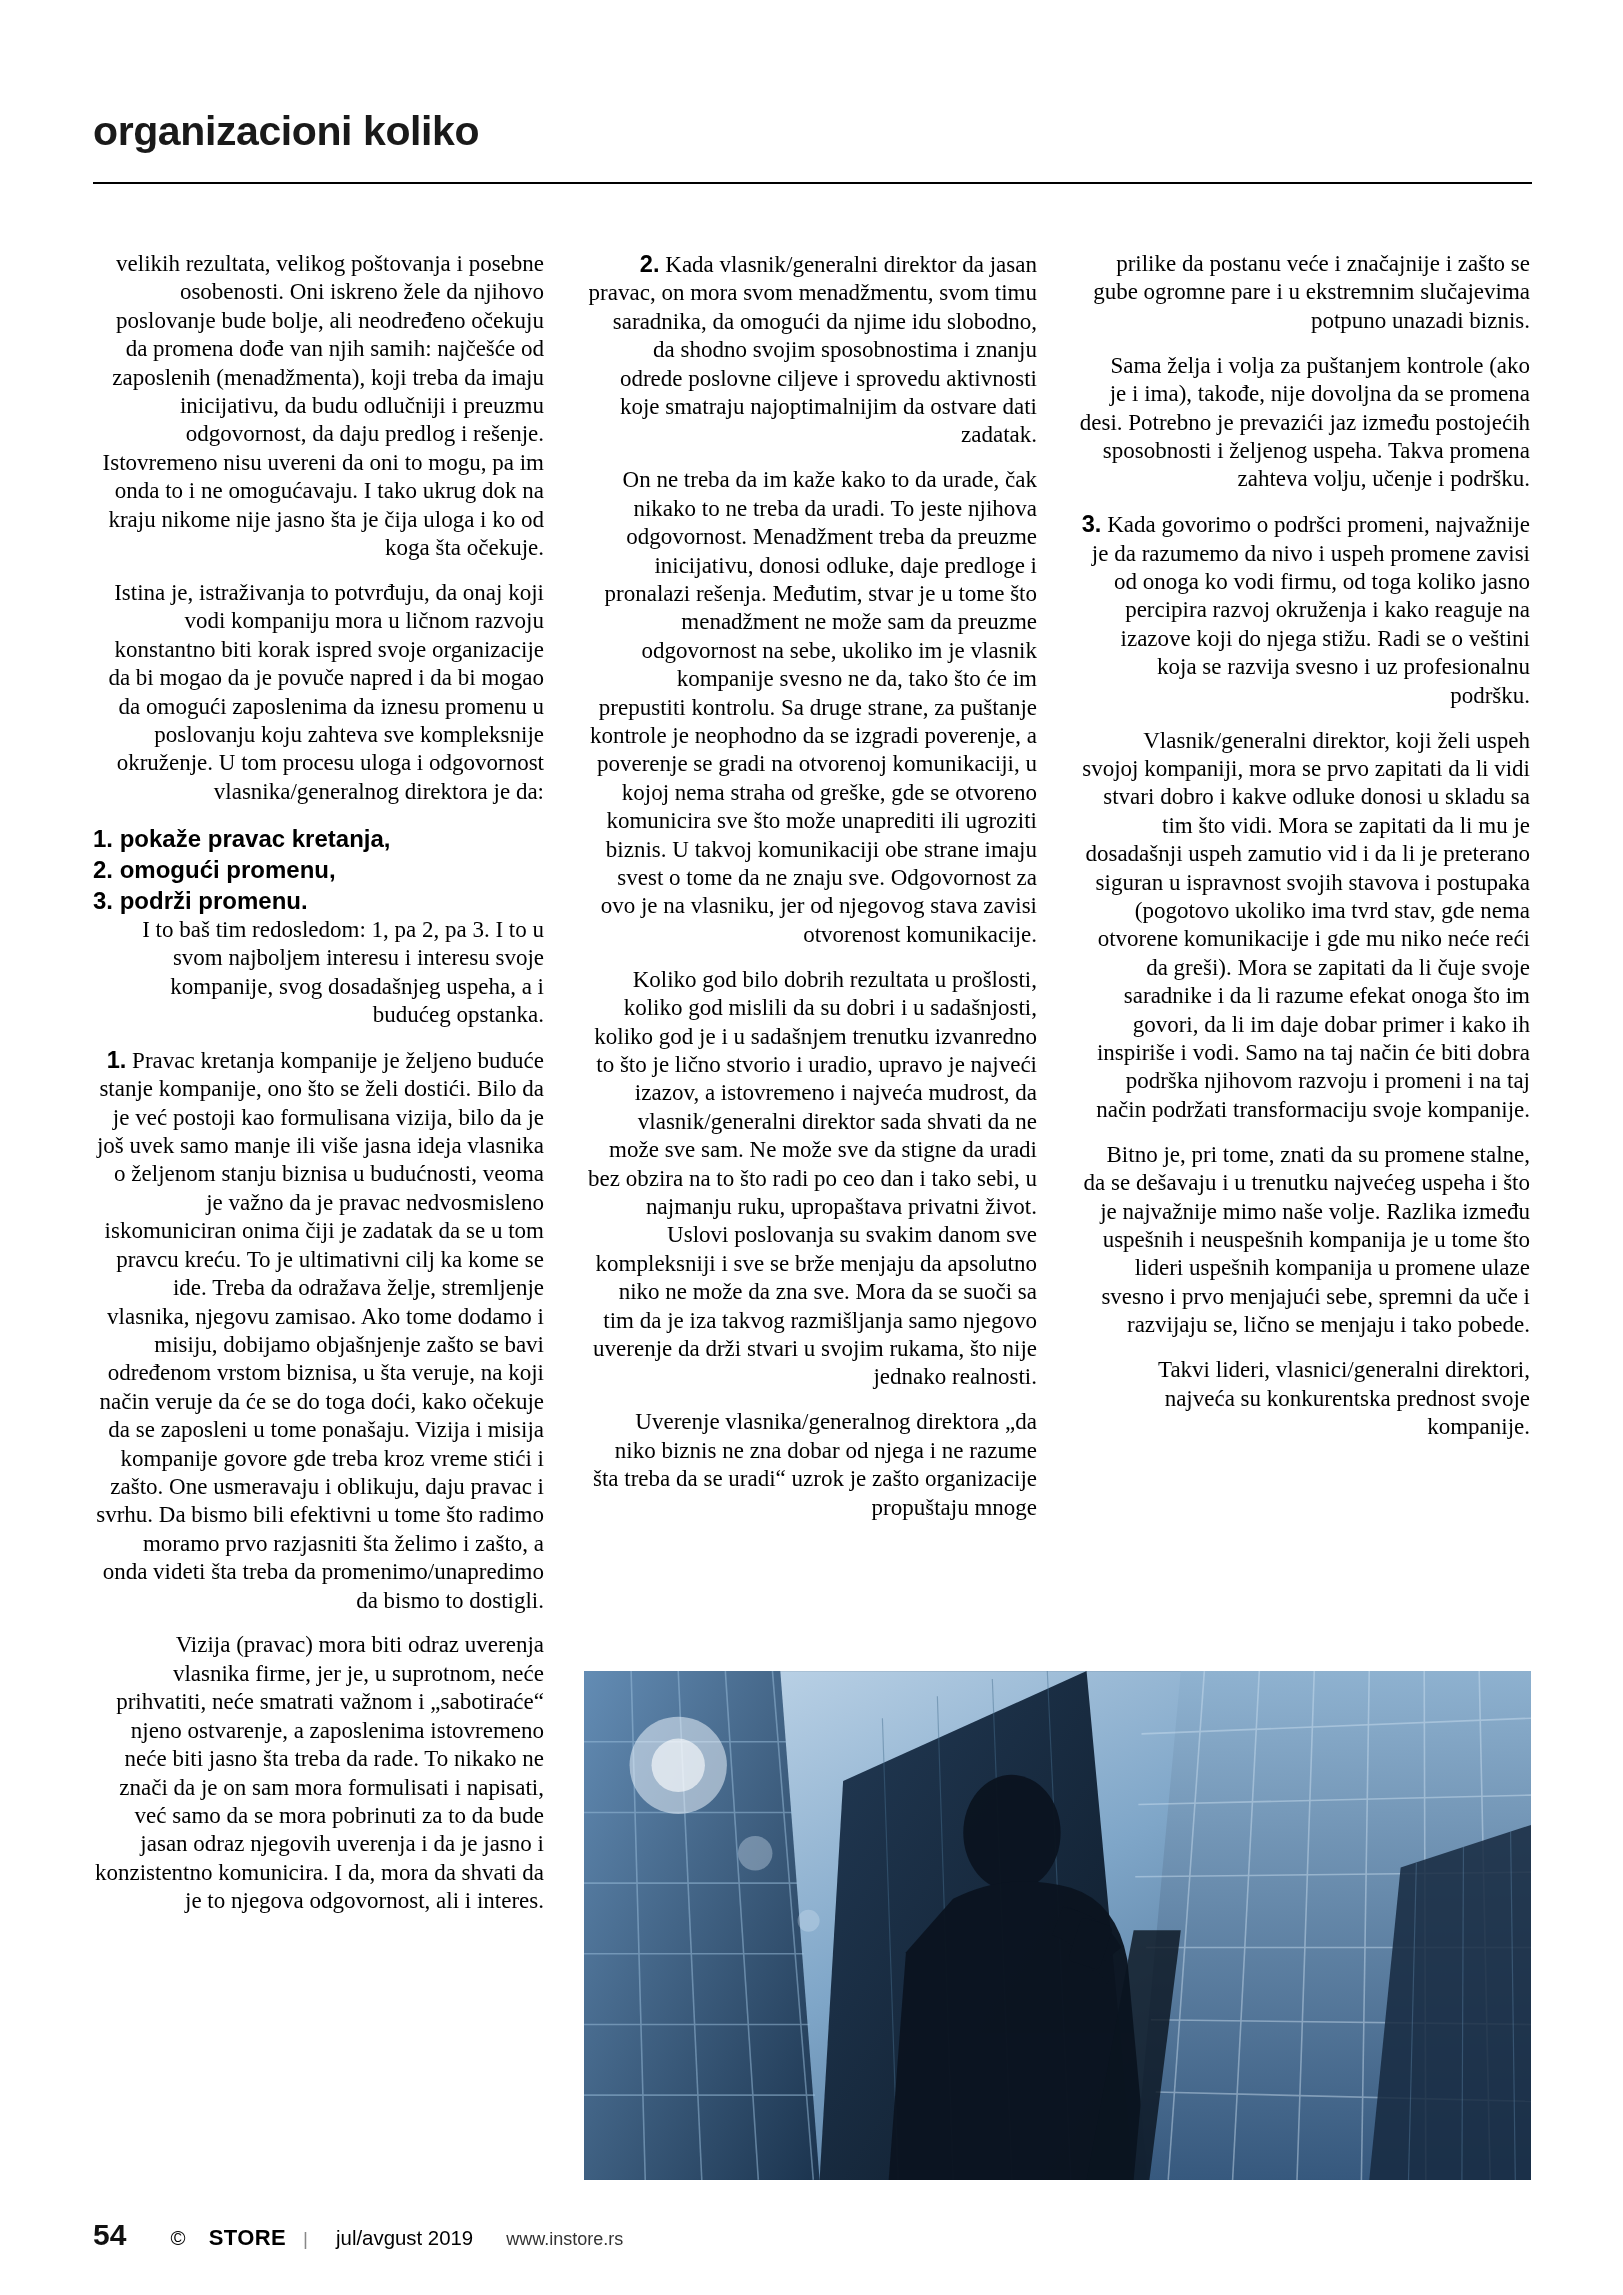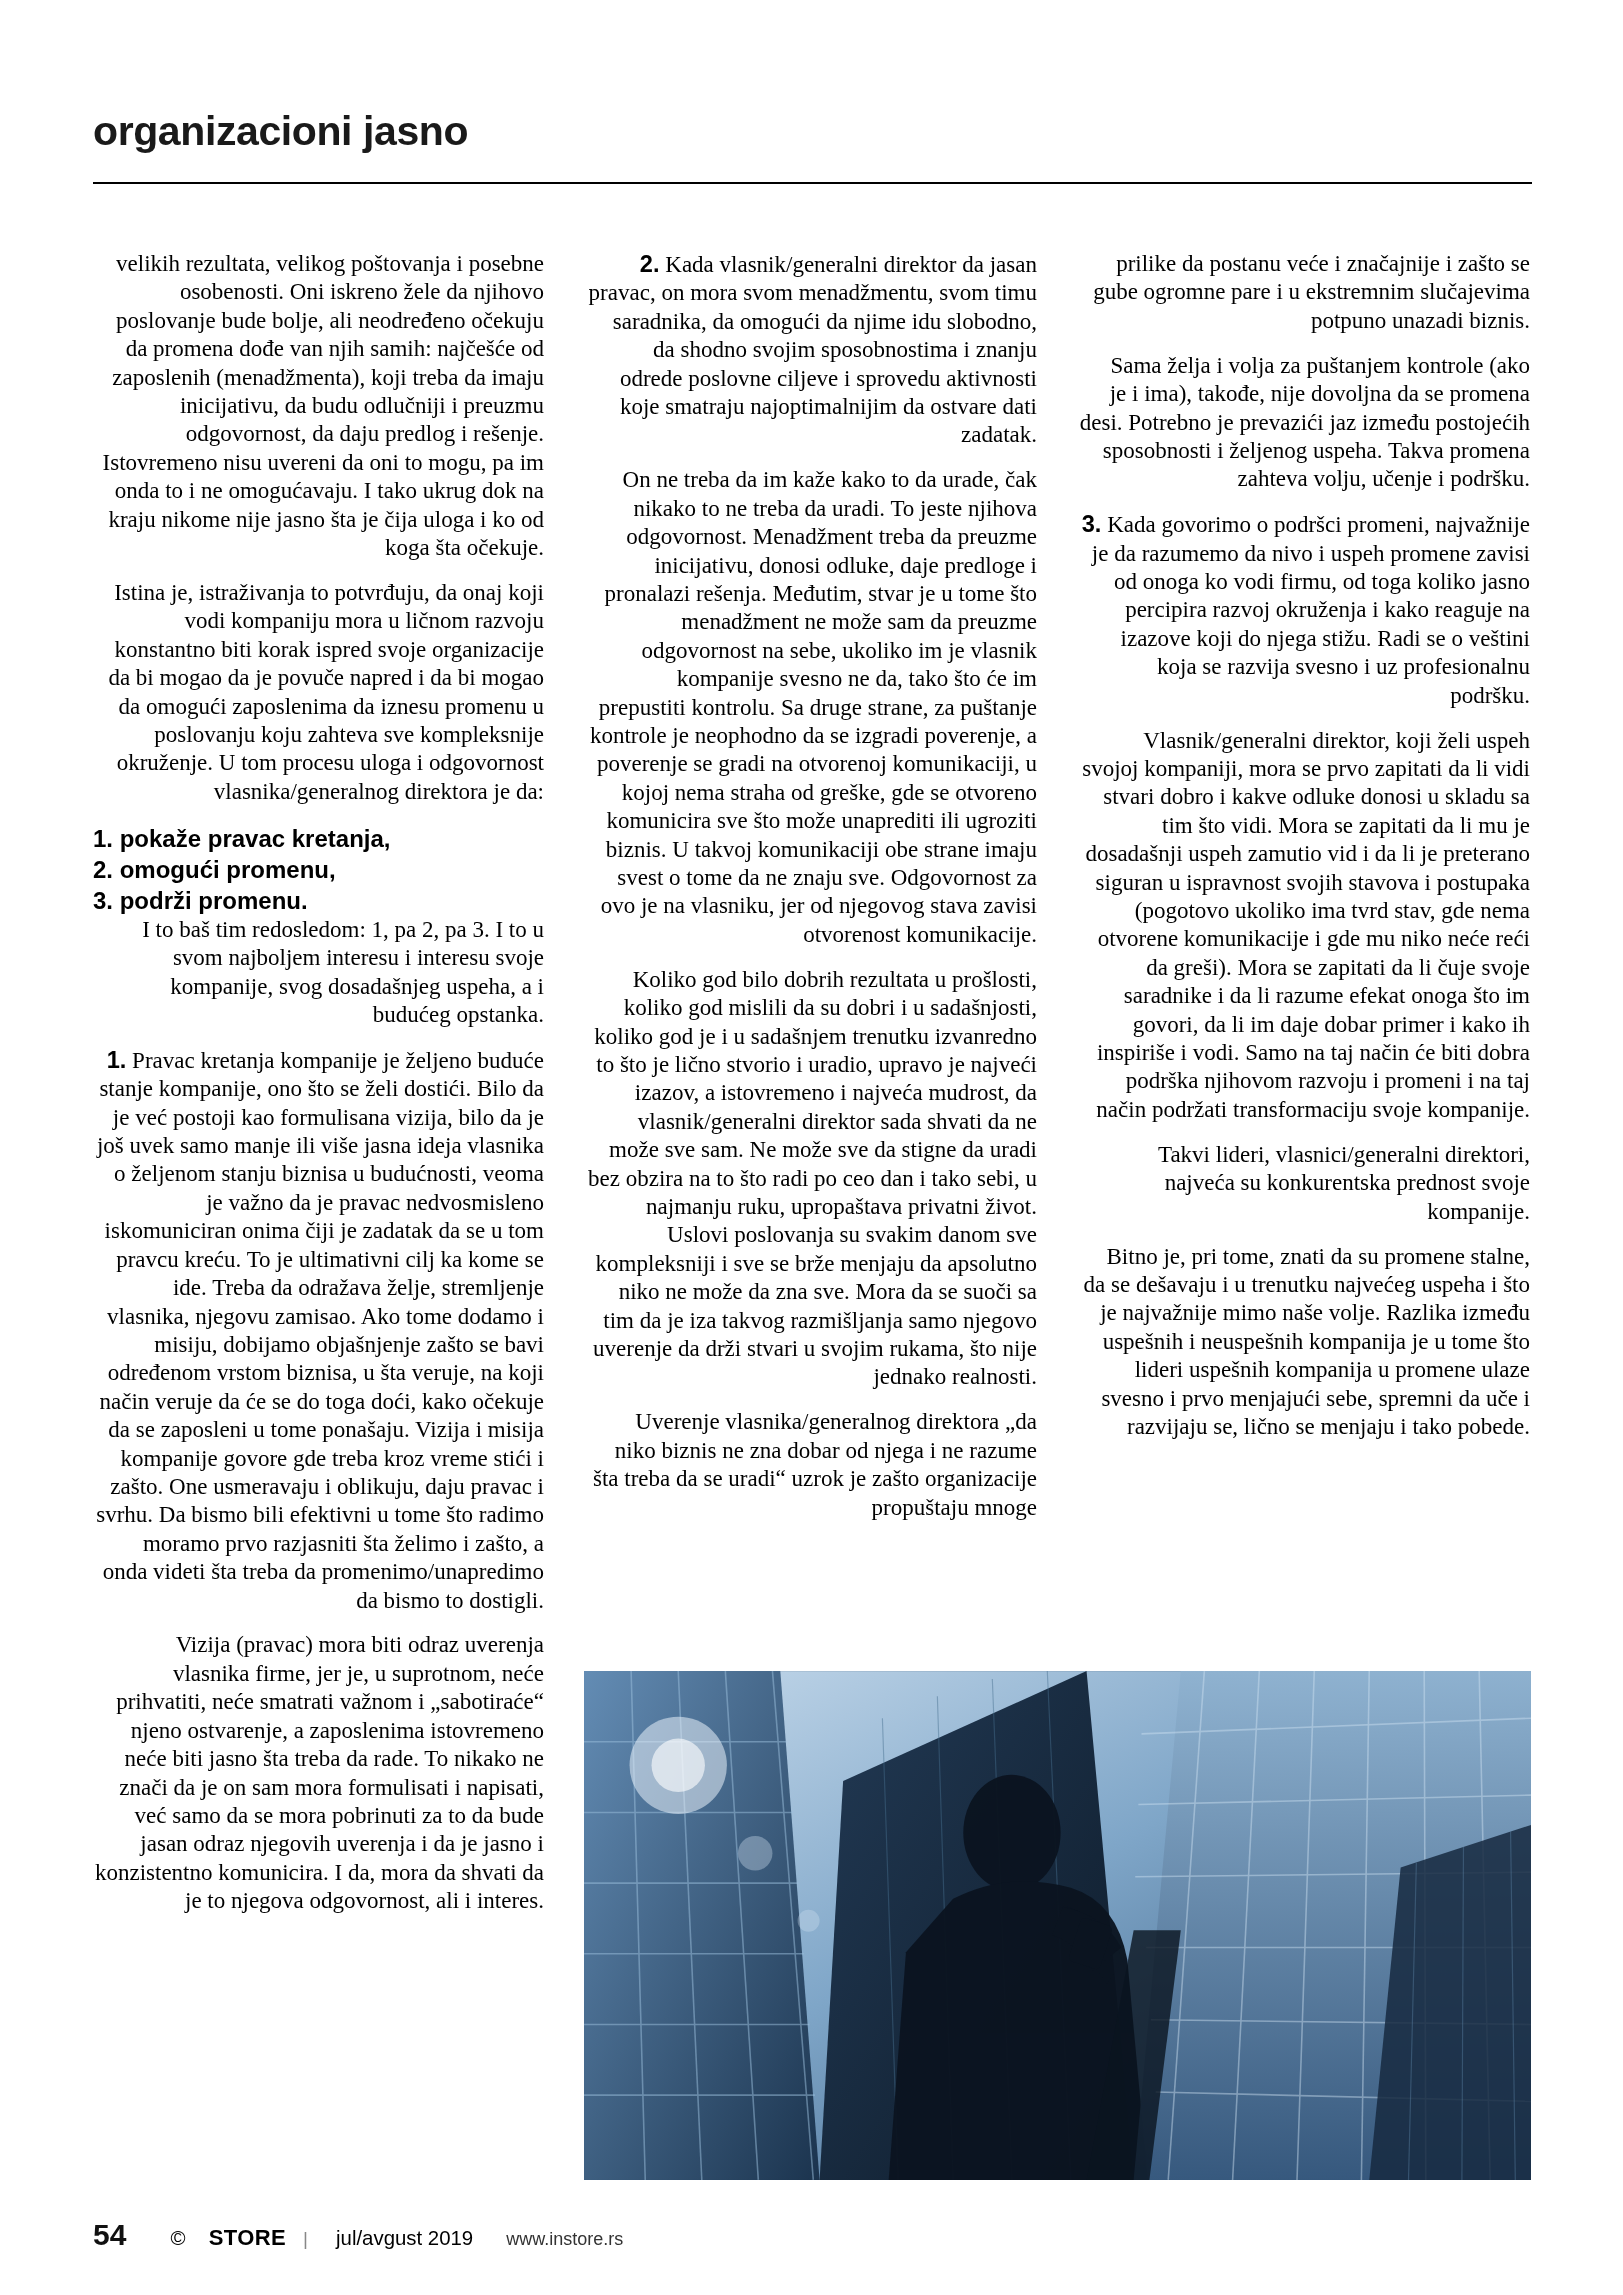--- a/index.html
+++ b/index.html
@@ -140,21 +140,21 @@
     font-size: 18px;
     color: #333;
   }
 </style>
 </head>
 <body>
 
 <div class="page">
 
   <div class="header">
-    <div class="header-title">organizacioni jasno</div>
+    <div class="header-title">organizacioni koliko</div>
   </div>
   <div class="header-rule"></div>
 
   <div class="columns">
 
     <div class="col">
       <p class="body noindent">velikih rezultata, velikog poštovanja i posebne osobenosti. Oni iskreno žele da njihovo poslovanje bude bolje, ali neodređeno očekuju da promena dođe van njih samih: najčešće od zaposlenih (menadžmenta), koji treba da imaju inicijativu, da budu odlučniji i preuzmu odgovornost, da daju predlog i rešenje. Istovremeno nisu uvereni da oni to mogu, pa im onda to i ne omogućavaju. I tako ukrug dok na kraju nikome nije jasno šta je čija uloga i ko od koga šta očekuje.</p>
       <p class="body">Istina je, istraživanja to potvrđuju, da onaj koji vodi kompaniju mora u ličnom razvoju konstantno biti korak ispred svoje organizacije da bi mogao da je povuče napred i da bi mogao da omogući zaposlenima da iznesu promenu u poslovanju koju zahteva sve kompleksnije okruženje. U tom procesu uloga i odgovornost vlasnika/generalnog direktora je da:</p>
       <div class="numlist">
         <div>1. pokaže pravac kretanja,</div>
@@ -171,22 +171,22 @@
       <p class="body">On ne treba da im kaže kako to da urade, čak nikako to ne treba da uradi. To jeste njihova odgovornost. Menadžment treba da preuzme inicijativu, donosi odluke, daje predloge i pronalazi rešenja. Međutim, stvar je u tome što menadžment ne može sam da preuzme odgovornost na sebe, ukoliko im je vlasnik kompanije svesno ne da, tako što će im prepustiti kontrolu. Sa druge strane, za puštanje kontrole je neophodno da se izgradi poverenje, a poverenje se gradi na otvorenoj komunikaciji, u kojoj nema straha od greške, gde se otvoreno komunicira sve što može unaprediti ili ugroziti biznis. U takvoj komunikaciji obe strane imaju svest o tome da ne znaju sve. Odgovornost za ovo je na vlasniku, jer od njegovog stava zavisi otvorenost komunikacije.</p>
       <p class="body">Koliko god bilo dobrih rezultata u prošlosti, koliko god mislili da su dobri i u sadašnjosti, koliko god je i u sadašnjem trenutku izvanredno to što je lično stvorio i uradio, upravo je najveći izazov, a istovremeno i najveća mudrost, da vlasnik/generalni direktor sada shvati da ne može sve sam. Ne može sve da stigne da uradi bez obzira na to što radi po ceo dan i tako sebi, u najmanju ruku, upropaštava privatni život. Uslovi poslovanja su svakim danom sve kompleksniji i sve se brže menjaju da apsolutno niko ne može da zna sve. Mora da se suoči sa tim da je iza takvog razmišljanja samo njegovo uverenje da drži stvari u svojim rukama, što nije jednako realnosti.</p>
       <p class="body">Uverenje vlasnika/generalnog direktora „da niko biznis ne zna dobar od njega i ne razume šta treba da se uradi“ uzrok je zašto organizacije propuštaju mnoge</p>
     </div>
 
     <div class="col">
       <p class="body noindent">prilike da postanu veće i značajnije i zašto se gube ogromne pare i u ekstremnim slučajevima potpuno unazadi biznis.</p>
       <p class="body">Sama želja i volja za puštanjem kontrole (ako je i ima), takođe, nije dovoljna da se promena desi. Potrebno je prevazići jaz između postojećih sposobnosti i željenog uspeha. Takva promena zahteva volju, učenje i podršku.</p>
       <p class="body noindent"><span class="lead-num">3.</span><span> Kada govorimo o podršci promeni, najvažnije je da razumemo da nivo i uspeh promene zavisi od onoga ko vodi firmu, od toga koliko jasno percipira razvoj okruženja i kako reaguje na izazove koji do njega stižu. Radi se o veštini koja se razvija svesno i uz profesionalnu podršku.</span></p>
       <p class="body">Vlasnik/generalni direktor, koji želi uspeh svojoj kompaniji, mora se prvo zapitati da li vidi stvari dobro i kakve odluke donosi u skladu sa tim što vidi. Mora se zapitati da li mu je dosadašnji uspeh zamutio vid i da li je preterano siguran u ispravnost svojih stavova i postupaka (pogotovo ukoliko ima tvrd stav, gde nema otvorene komunikacije i gde mu niko neće reći da greši). Mora se zapitati da li čuje svoje saradnike i da li razume efekat onoga što im govori, da li im daje dobar primer i kako ih inspiriše i vodi. Samo na taj način će biti dobra podrška njihovom razvoju i promeni i na taj način podržati transformaciju svoje kompanije.</p>
+      <p class="body">Bitno je, pri tome, znati da su promene stalne, da se dešavaju i u trenutku najvećeg uspeha i što je najvažnije mimo naše volje. Razlika između uspešnih i neuspešnih kompanija je u tome što lideri uspešnih kompanija u promene ulaze svesno i prvo menjajući sebe, spremni da uče i razvijaju se, lično se menjaju i tako pobede.</p>
       <p class="body">Takvi lideri, vlasnici/generalni direktori, najveća su konkurentska prednost svoje kompanije.</p>
-      <p class="body">Bitno je, pri tome, znati da su promene stalne, da se dešavaju i u trenutku najvećeg uspeha i što je najvažnije mimo naše volje. Razlika između uspešnih i neuspešnih kompanija je u tome što lideri uspešnih kompanija u promene ulaze svesno i prvo menjajući sebe, spremni da uče i razvijaju se, lično se menjaju i tako pobede.</p>
     </div>
 
   </div>
 
   <div class="photo">
     <svg width="947" height="509" viewBox="0 0 1206 648" xmlns="http://www.w3.org/2000/svg">
       <defs>
         <linearGradient id="sky" x1="0" y1="0" x2="1" y2="1">
           <stop offset="0%" stop-color="#c9dced"></stop>
           <stop offset="45%" stop-color="#7fa6c8"></stop>

